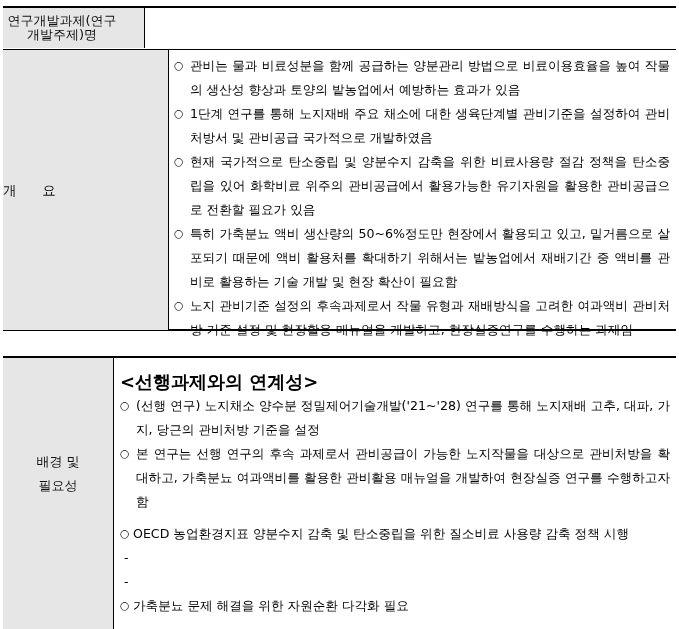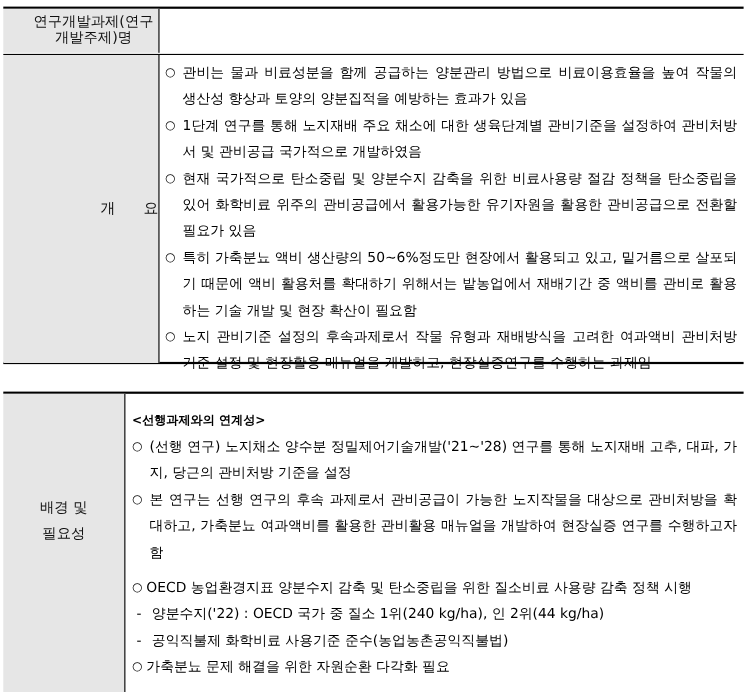--- a/index.html
+++ b/index.html
@@ -4,74 +4,74 @@
 <style>
   html, body { margin: 0; padding: 0; background: #ffffff; }
   body {
     width: 679px; height: 629px; overflow: hidden; position: relative;
     font-family: "DejaVu Sans", "Liberation Sans", sans-serif;
     color: #000;
   }
   .hdr-label {
     background: #e6e6e6; box-sizing: border-box;
     border-right: 1px solid #000;
-    display: flex; align-items: center; justify-content: flex-end; text-align: center;
+    display: flex; align-items: center; justify-content: flex-start; text-align: center;
     font-size: 13px; line-height: 14px; color: #111;
   }
   .box { position: absolute; box-sizing: border-box; border-top: 2px solid #000; border-bottom: 2px solid #000; }
 
   
   #t1 { left: 3px; top: 6px; width: 673px; height: 325px; }
   #t1 .r-title { height: 41px; border-bottom: 1px solid #000; display:flex; }
   #t1 .r-title .hdr-label { width: 142px; height: 40px; font-size: 13px; }
   #t1 .title-cell {
     flex: 1; display: flex; align-items: center; justify-content: center;
     font-weight: bold; font-size: 14.5px; letter-spacing: 0.3px;
   }
   #t1 .r-body { display: flex; height: 280px; }
-  #t1 .r-body .hdr-label { width: 142px; height: 280px; font-size: 13.5px; padding-left: 18px; }
+  #t1 .r-body .hdr-label { width: 166px; height: 280px; font-size: 13.5px; }
   #t1 .body-cell { flex: 1; padding: 4px 6px 0 5px; }
 
   
   #t2 { left: 3px; top: 356px; width: 673px; height: 280px; border-bottom: none; }
   #t2 .r-body { display: flex; height: 278px; }
   #t2 .r-body .hdr-label { width: 111px; height: 278px; font-size: 13px; line-height: 24px; padding-top: 92px; }
   #t2 .body-cell { flex: 1; padding: 12px 6px 0 6px; }
 
   .bullet {
     display: flex; font-size: 12.6px; line-height: 24px;
   }
   .bullet .mark {
     width: 16px; flex: none; font-size: 11px; line-height: 24px;
   }
   .bullet .txt { flex: 1; text-align: justify; text-align-last: left; }
   .sub {
     display: flex; font-size: 12.6px; line-height: 24px; padding-left: 4px;
   }
   .sub .mark { width: 14px; flex: none; }
-  .section-head { font-weight: bold; font-size: 11px; line-height: 24px; }
+  .section-head { font-weight: bold; font-size: 18px; line-height: 24px; }
   .gap { height: 8px; }
 </style>
 </head>
 <body>
 
 <div class="box" id="t1">
   <div class="r-title">
     <div class="hdr-label">
       <span style="display:block;width:118px;">연구개발과제(연구개발주제)명</span>
     </div>
   </div>
   <div class="r-body">
     <div class="hdr-label">
       <span style="white-space:pre;">개      요</span>
     </div>
     <div class="body-cell">
       <div class="bullet">
         <span class="mark">○</span>
-        <span class="txt">관비는 물과 비료성분을 함께 공급하는 양분관리 방법으로 비료이용효율을 높여 작물의 생산성 향상과 토양의 양분집적을 예방하는 효과가 있음</span>
+        <span class="txt">관비는 물과 비료성분을 함께 공급하는 양분관리 방법으로 비료이용효율을 높여 작물의 생산성 향상과 토양의 밭농업에서 예방하는 효과가 있음</span>
       </div>
       <div class="bullet">
         <span class="mark">○</span>
         <span class="txt">1단계 연구를 통해 노지재배 주요 채소에 대한 생육단계별 관비기준을 설정하여 관비처방서 및 관비공급 국가적으로 개발하였음</span>
       </div>
       <div class="bullet">
         <span class="mark">○</span>
         <span class="txt">현재 국가적으로 탄소중립 및 양분수지 감축을 위한 비료사용량 절감 정책을 탄소중립을 있어 화학비료 위주의 관비공급에서 활용가능한 유기자원을 활용한 관비공급으로 전환할 필요가 있음</span>
       </div>
       <div class="bullet">
@@ -102,25 +102,23 @@
         <span class="mark">○</span>
         <span class="txt">본 연구는 선행 연구의 후속 과제로서 관비공급이 가능한 노지작물을 대상으로 관비처방을 확대하고, 가축분뇨 여과액비를 활용한 관비활용 매뉴얼을 개발하여 현장실증 연구를 수행하고자 함</span>
       </div>
       <div class="gap"></div>
       <div class="bullet">
         <span class="mark" style="width:13px;">○</span>
         <span class="txt" style="text-align:right;">OECD 농업환경지표 양분수지 감축 및 탄소중립을 위한 질소비료 사용량 감축 정책 시행</span>
       </div>
       <div class="sub">
         <span class="mark">-</span>
-        <span>양분수지('22) : OECD 국가 중 질소 1위(240 kg/ha), 인 2위(44 kg/ha)</span>
       </div>
       <div class="sub">
         <span class="mark">-</span>
-        <span>공익직불제 화학비료 사용기준 준수(농업농촌공익직불법)</span>
       </div>
       <div class="bullet">
         <span class="mark" style="width:13px;">○</span>
         <span class="txt" style="text-align:left;">가축분뇨 문제 해결을 위한 자원순환 다각화 필요</span>
       </div>
     </div>
   </div>
 </div>
 
 </body></html>

